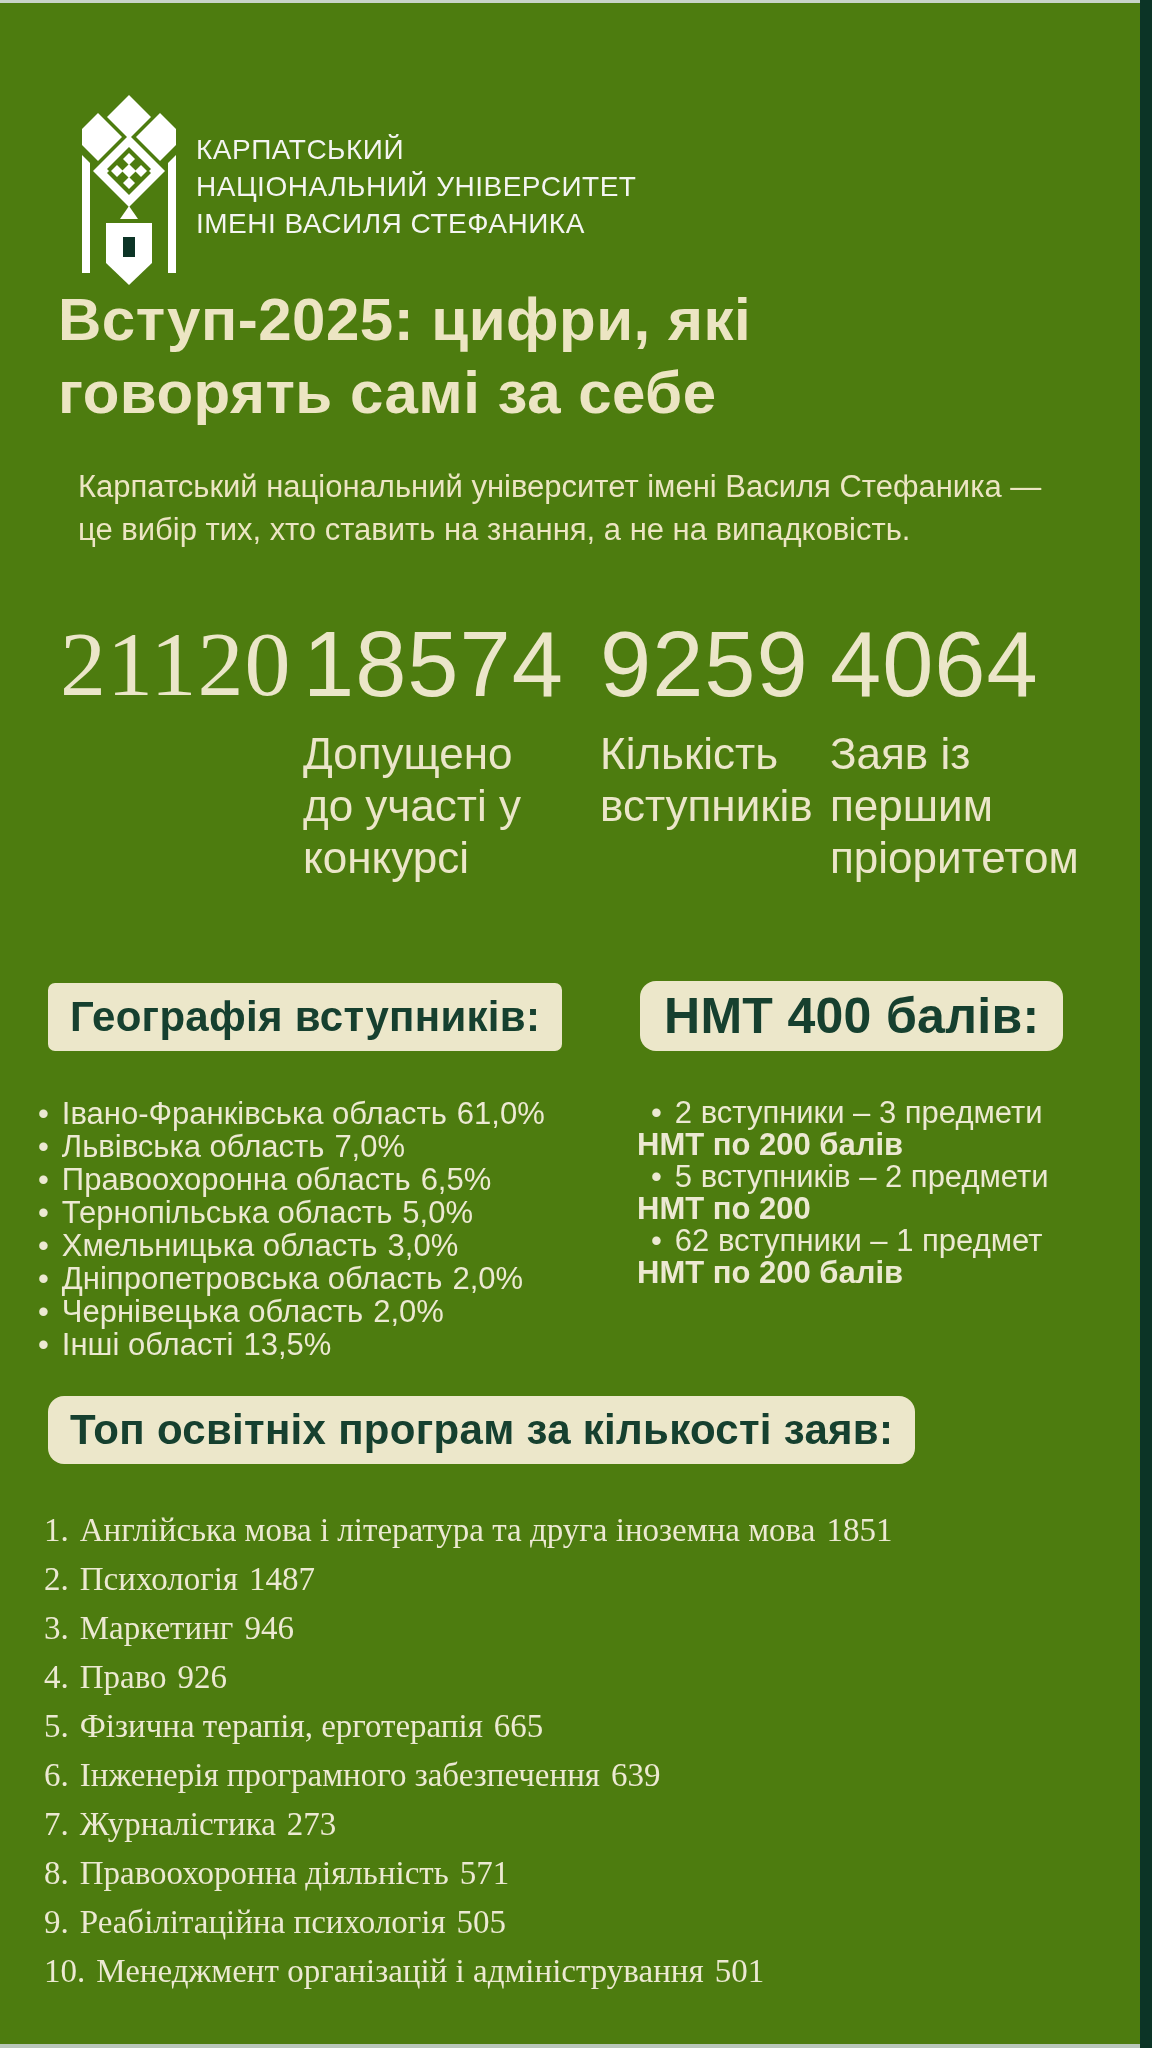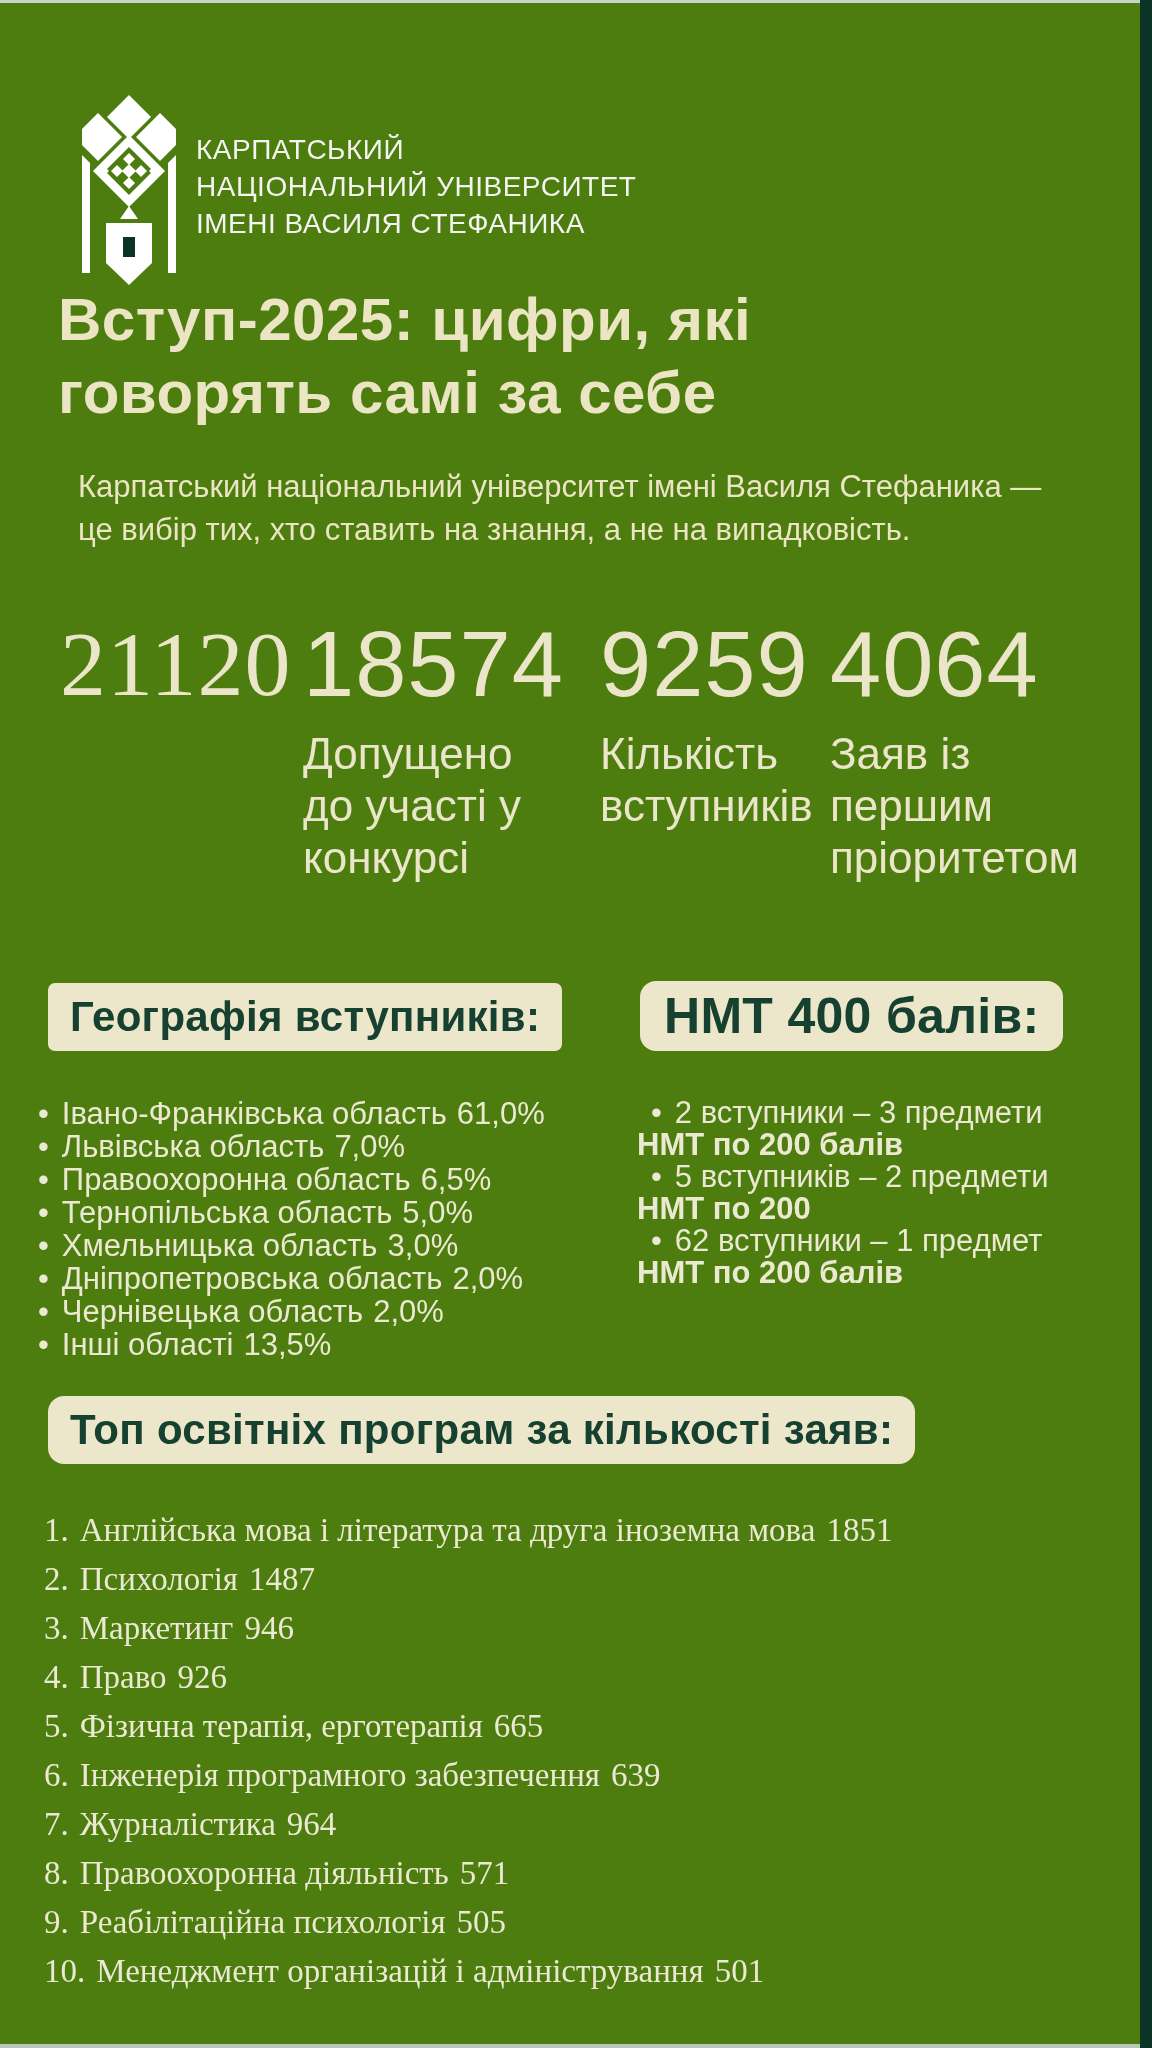--- a/index.html
+++ b/index.html
@@ -147,20 +147,20 @@
 
   <div class="badge badge-top">Топ освітніх програм за кількості заяв:</div>
 
   <div class="top-list">
     <div class="program-item"><span class="rank">1.</span><span class="pname">Англійська мова і література та друга іноземна мова</span><span class="count">1851</span></div>
     <div class="program-item"><span class="rank">2.</span><span class="pname">Психологія</span><span class="count">1487</span></div>
     <div class="program-item"><span class="rank">3.</span><span class="pname">Маркетинг</span><span class="count">946</span></div>
     <div class="program-item"><span class="rank">4.</span><span class="pname">Право</span><span class="count">926</span></div>
     <div class="program-item"><span class="rank">5.</span><span class="pname">Фізична терапія, ерготерапія</span><span class="count">665</span></div>
     <div class="program-item"><span class="rank">6.</span><span class="pname">Інженерія програмного забезпечення</span><span class="count">639</span></div>
-    <div class="program-item"><span class="rank">7.</span><span class="pname">Журналістика</span><span class="count">964</span></div>
+    <div class="program-item"><span class="rank">7.</span><span class="pname">Журналістика</span><span class="count">273</span></div>
     <div class="program-item"><span class="rank">8.</span><span class="pname">Правоохоронна діяльність</span><span class="count">571</span></div>
     <div class="program-item"><span class="rank">9.</span><span class="pname">Реабілітаційна психологія</span><span class="count">505</span></div>
     <div class="program-item"><span class="rank">10.</span><span class="pname">Менеджмент організацій і адміністрування</span><span class="count">501</span></div>
   </div>
 
   <div class="edge-bottom"></div>
 </div>
 
 </body></html>

